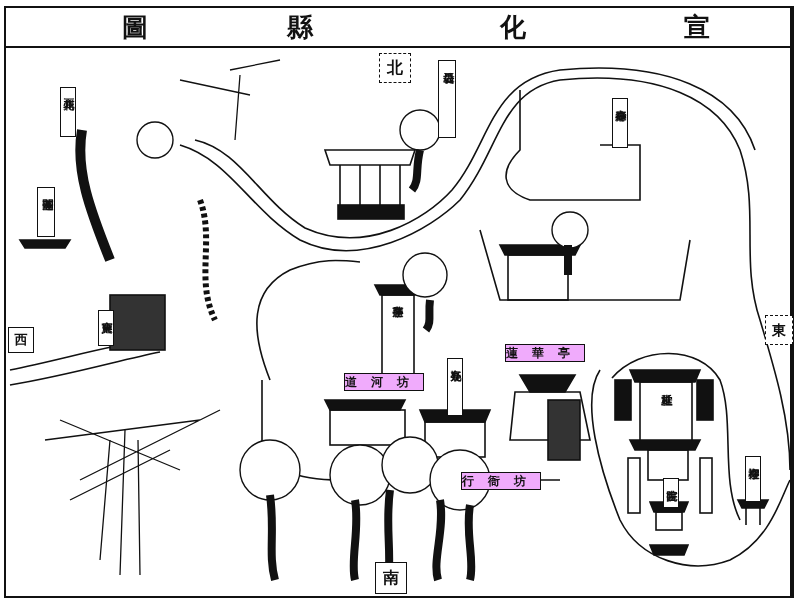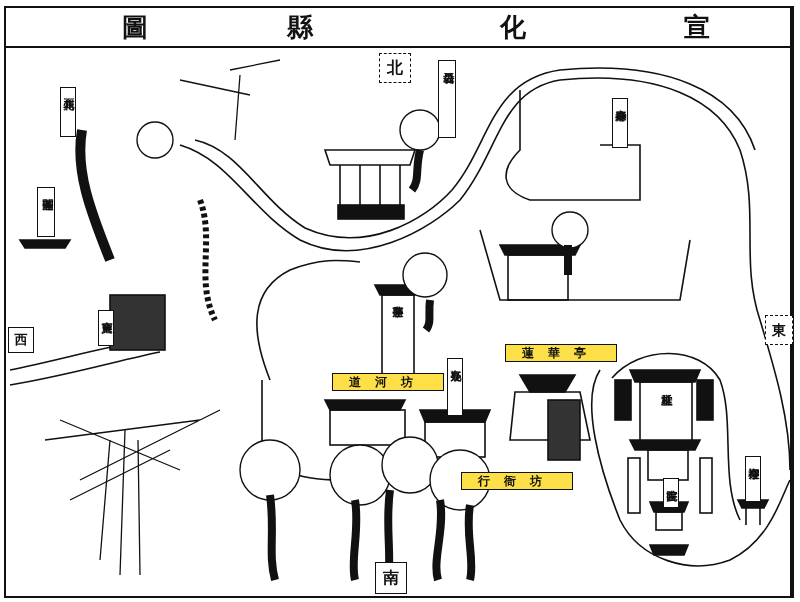--- a/index.html
+++ b/index.html
@@ -2,21 +2,21 @@
 <html><head>
 <meta charset="utf-8">
 <style>
   html,body{margin:0;padding:0;background:#fff;}
   body{width:800px;height:602px;position:relative;overflow:hidden;font-family:"DejaVu Serif",serif;color:#111;}
   .frame{position:absolute;left:4px;top:6px;width:790px;height:592px;border:2px solid #111;border-right:4px solid #111;box-sizing:border-box;}
   .titlebar{position:absolute;left:4px;top:6px;width:790px;height:42px;border-bottom:2px solid #111;box-sizing:border-box;}
   .tchar{position:absolute;top:7px;font-size:26px;font-weight:bold;line-height:28px;}
   svg.map{position:absolute;left:0;top:0;}
   .vlabel{position:absolute;border:1.5px solid #111;background:#fff;font-size:11px;line-height:12px;font-weight:bold;writing-mode:vertical-rl;text-orientation:upright;padding:2px 1px;box-sizing:border-box;}
-  .hlabel{position:absolute;border:1.5px solid #111;background:#fde047;font-size:12px;font-weight:bold;line-height:14px;padding:1px 16px;letter-spacing:14px;white-space:nowrap;}
+  .hlabel{position:absolute;border:1.5px solid #111;background:#f0abfc;font-size:12px;font-weight:bold;line-height:14px;padding:1px 0;letter-spacing:14px;white-space:nowrap;}
   .dir{position:absolute;border:1.5px solid #111;background:#fff;font-size:16px;font-weight:bold;text-align:center;}
 </style>
 </head>
 <body>
 
 <div class="frame"></div>
 <div class="titlebar">
   <span class="tchar" style="left:118px">圖</span>
   <span class="tchar" style="left:283px">縣</span>
   <span class="tchar" style="left:496px">化</span>
@@ -113,18 +113,18 @@
 <div class="vlabel" style="left:438px;top:60px;height:78px;width:18px">聶公堤</div>
 <div class="vlabel" style="left:612px;top:98px;height:50px;width:16px">壽綠亭</div>
 <div class="vlabel" style="left:388px;top:295px;height:70px;width:16px;border:none;background:transparent">勝蓮亭</div>
 <div class="vlabel" style="left:447px;top:358px;height:58px;width:16px">九疑亭</div>
 <div class="vlabel" style="left:655px;top:383px;height:50px;width:18px;border:none;background:transparent">延桂堂</div>
 <div class="vlabel" style="left:663px;top:478px;height:30px;width:16px">書院</div>
 <div class="vlabel" style="left:745px;top:456px;height:46px;width:16px">迎櫂亭</div>
 
 <div class="hlabel" style="left:505px;top:344px">蓮華亭</div>
 <div class="hlabel" style="left:461px;top:472px">行衙坊</div>
-<div class="hlabel" style="left:332px;top:373px">道河坊</div>
+<div class="hlabel" style="left:344px;top:373px">道河坊</div>
 
 <div class="dir" style="left:379px;top:53px;width:30px;height:28px;line-height:28px;border-style:dashed">北</div>
 <div class="dir" style="left:375px;top:562px;width:30px;height:30px;line-height:30px">南</div>
 <div class="dir" style="left:765px;top:315px;width:26px;height:28px;line-height:28px;border-style:dashed;font-size:14px">東</div>
 <div class="dir" style="left:8px;top:327px;width:24px;height:24px;line-height:24px;font-size:13px">西</div>
 
 </body></html>

